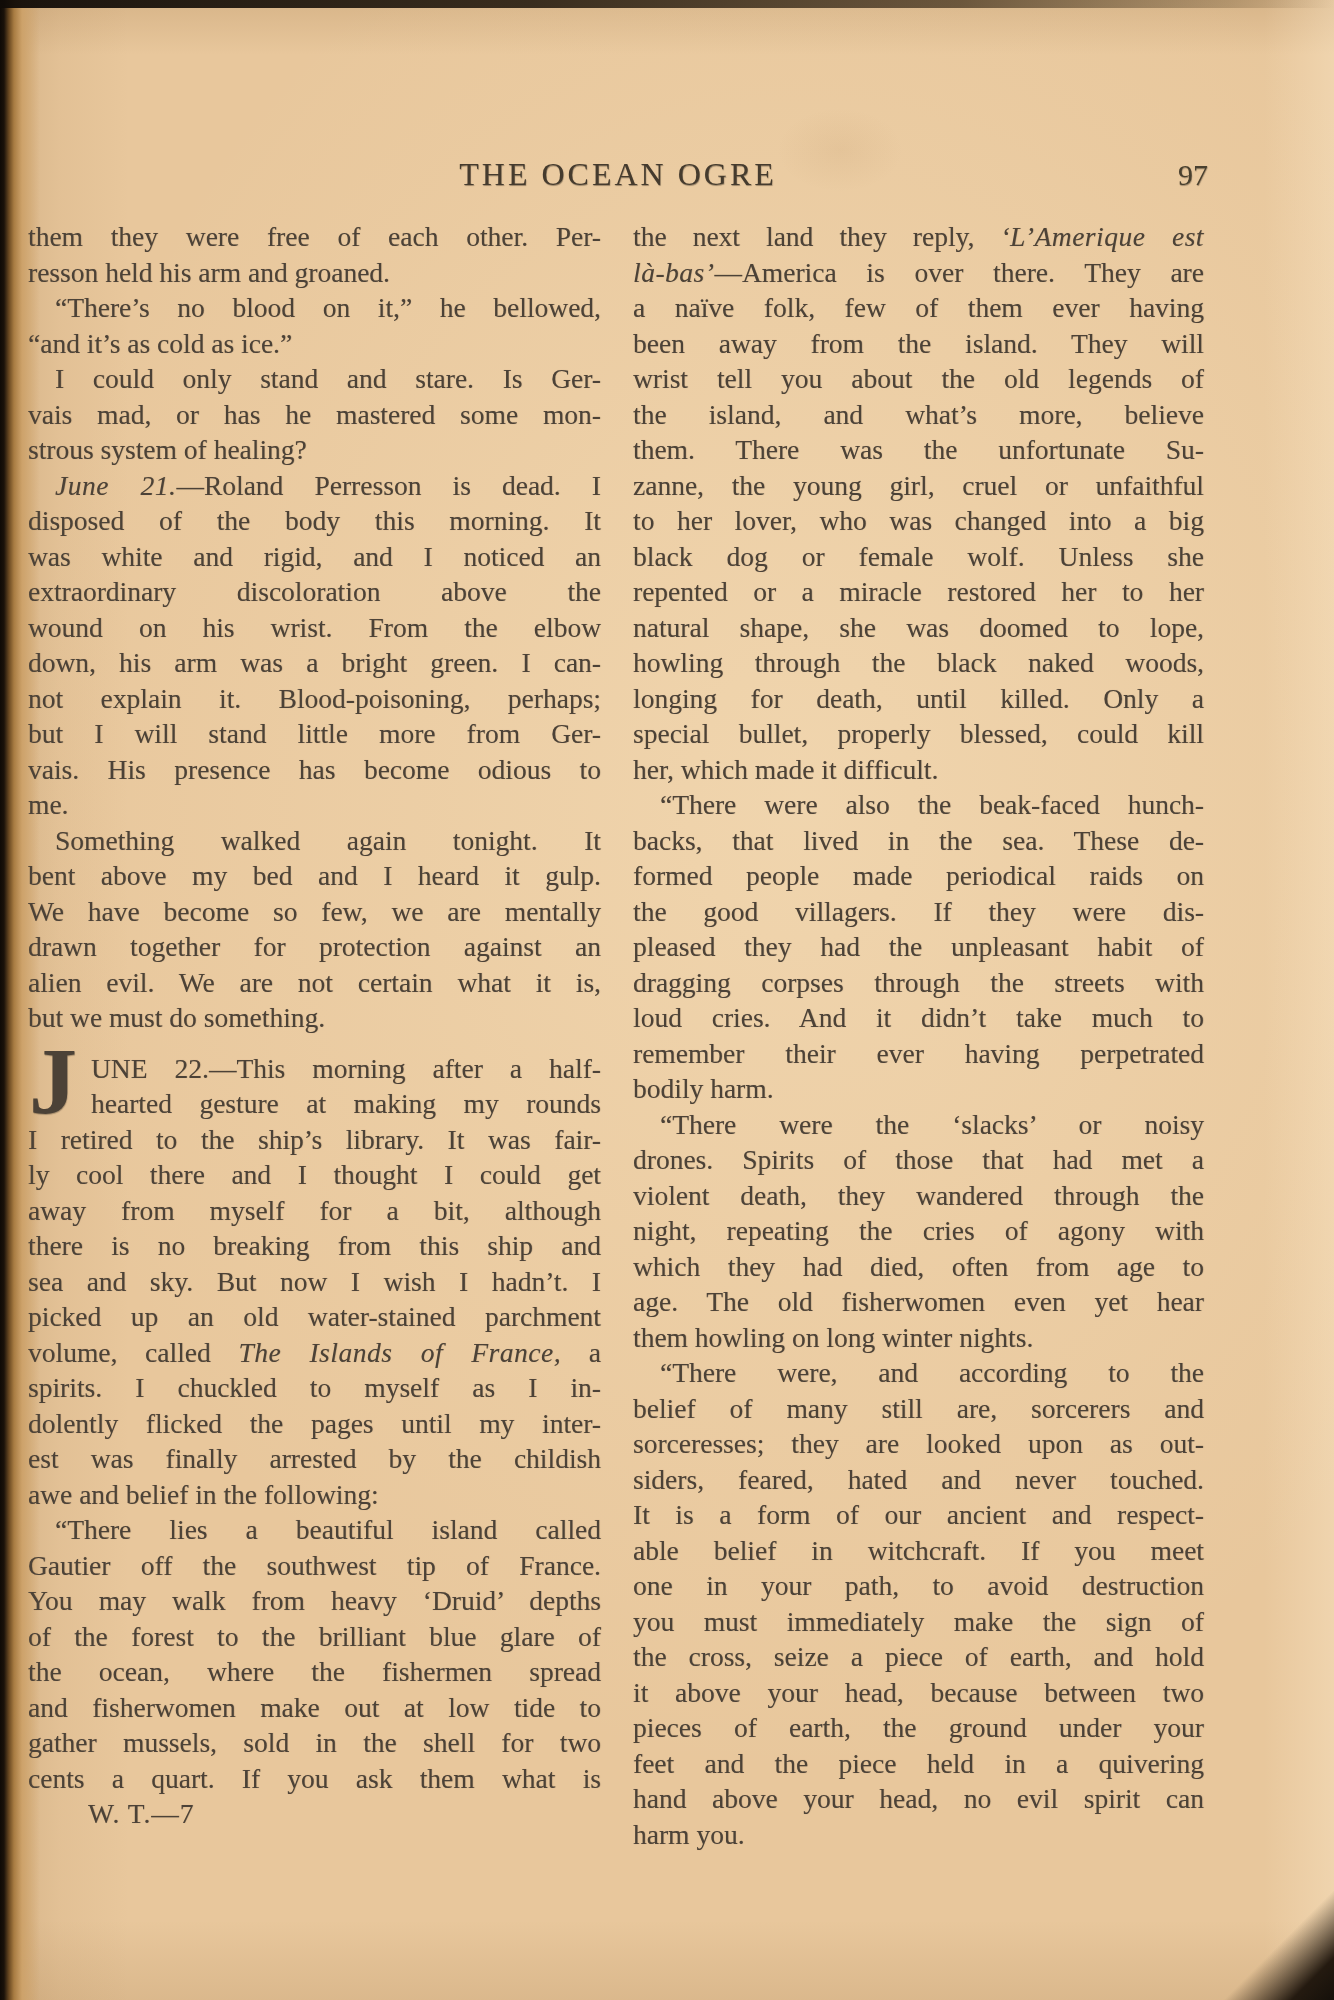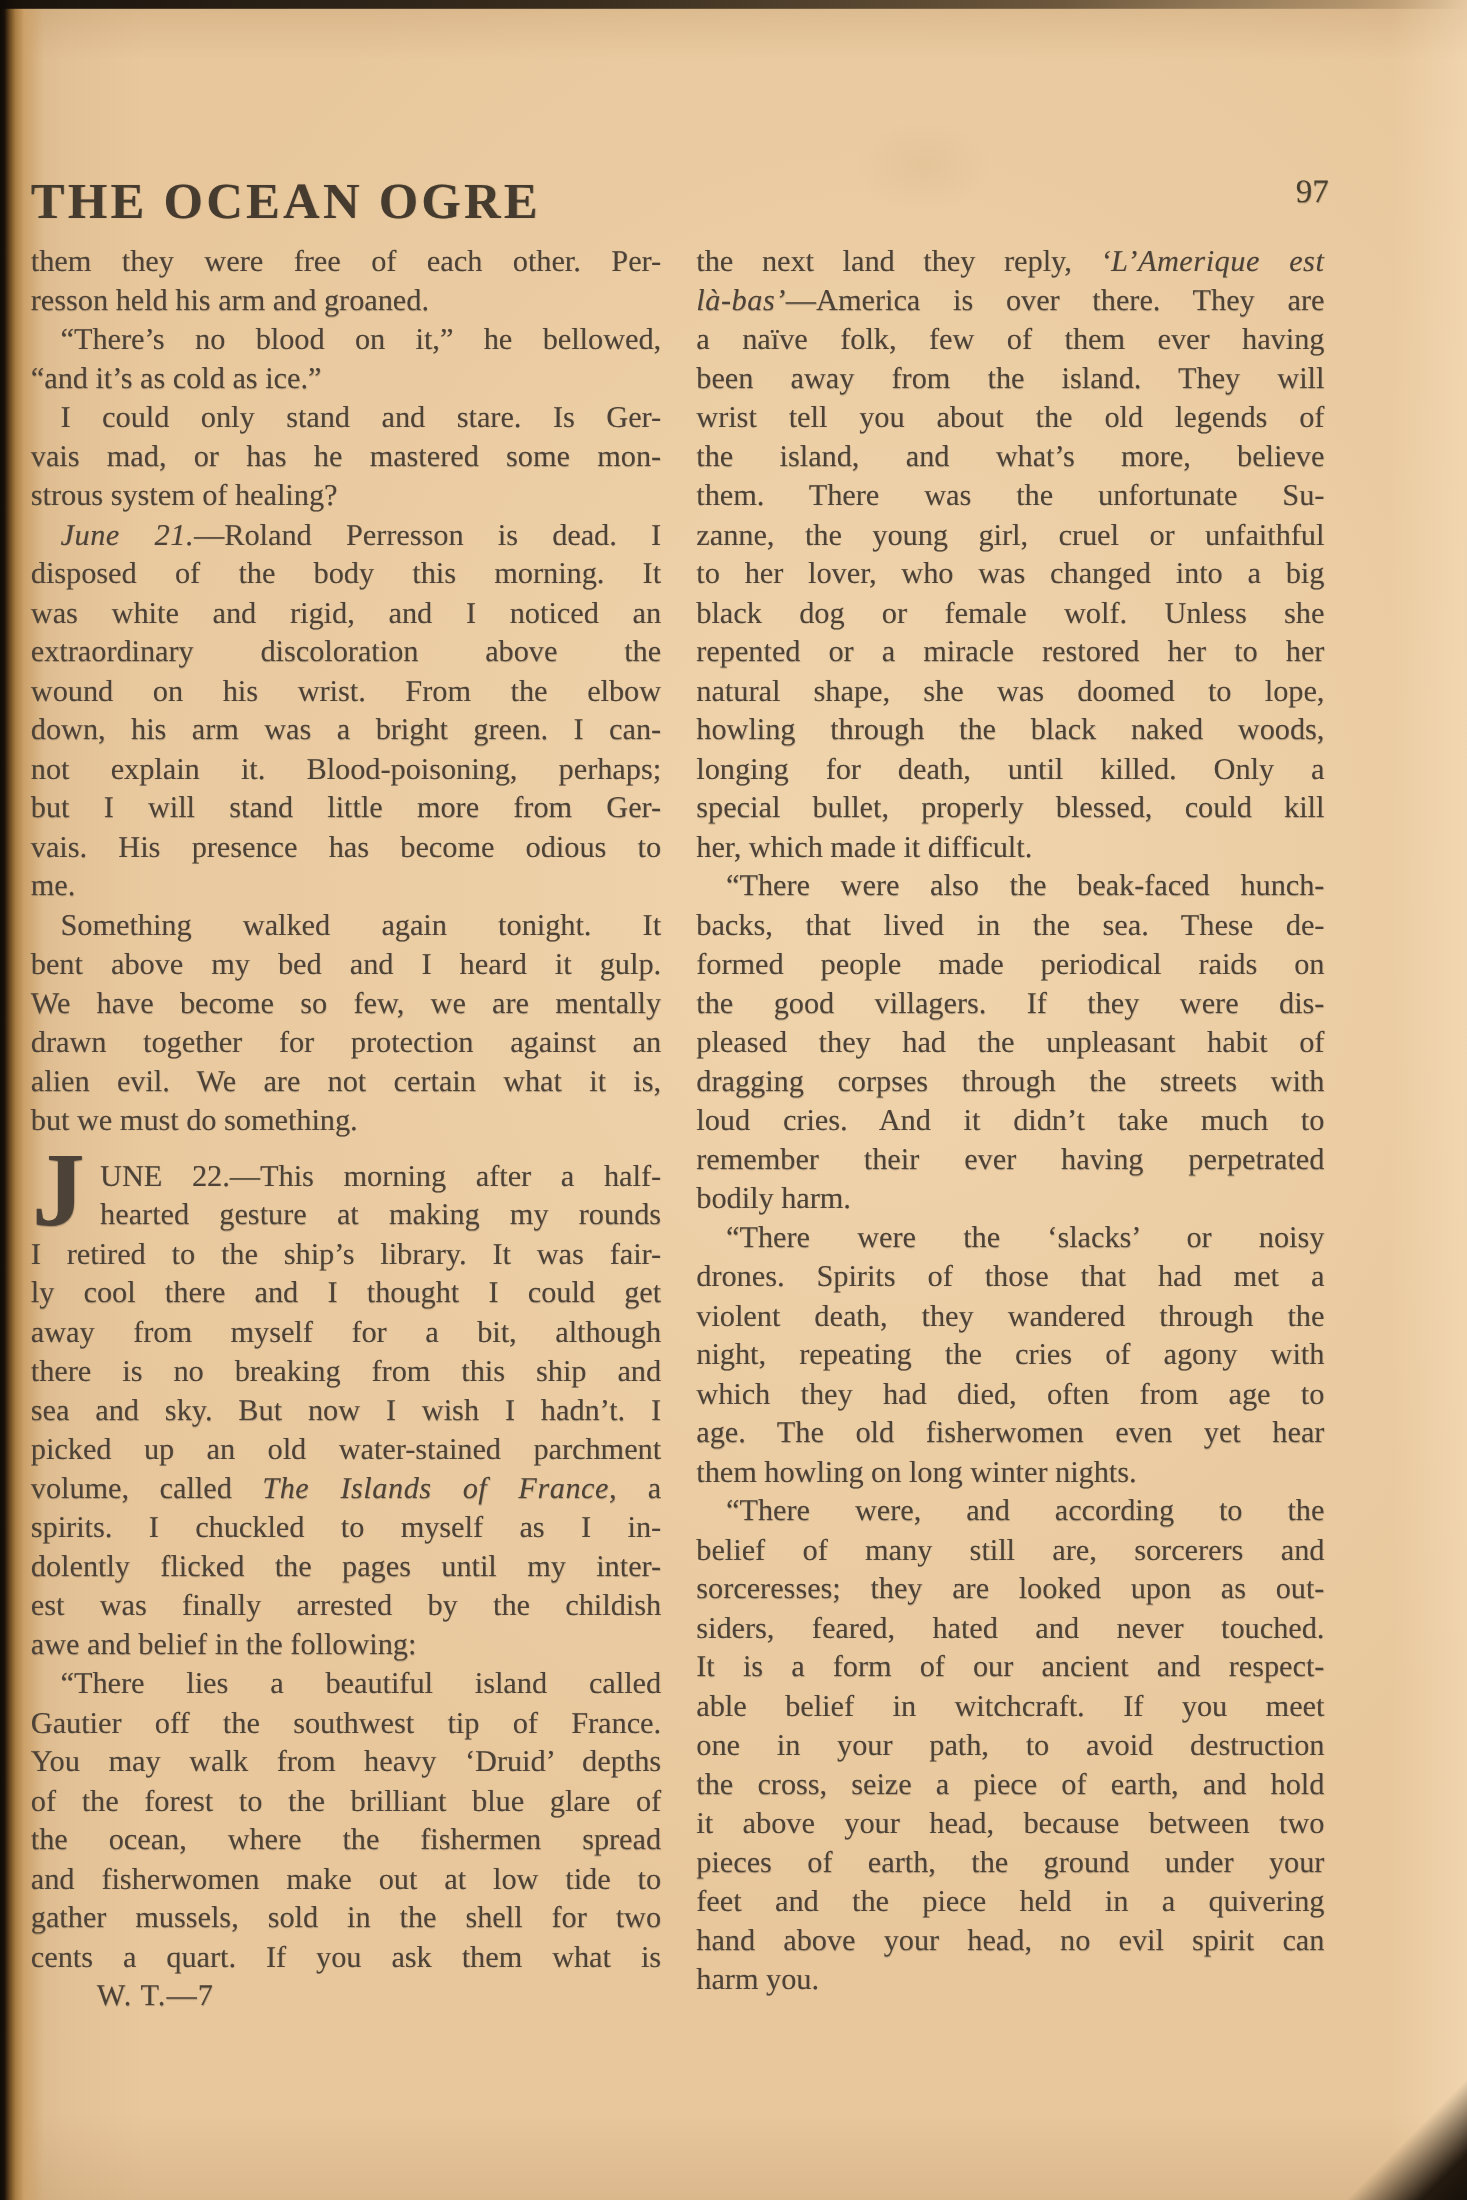--- a/index.html
+++ b/index.html
@@ -27,22 +27,22 @@
     background:linear-gradient(90deg, rgba(16,11,7,0.95) 0%, rgba(40,30,18,0.9) 40%, rgba(60,45,26,0.7) 72%, rgba(90,70,40,0.3) 92%, rgba(90,70,40,0) 100%);
   }
   .corner-shadow{
     position:absolute;right:0;bottom:0;width:170px;height:110px;
     background:linear-gradient(315deg, #15100a 0px, #241a10 30px, rgba(21,16,10,0) 78px);
   }
   .running-head{
     position:absolute;left:28px;top:156px;width:1180px;height:44px;
   }
   .head-title{
-    position:absolute;left:0;right:0;text-align:left;
-    font-size:46px;font-weight:700;letter-spacing:3px;
+    position:absolute;left:0;right:0;text-align:center;
+    font-size:32px;font-weight:400;letter-spacing:3px;
     color:#453b2e;text-shadow:0.5px 0.5px 0.8px rgba(60,48,35,0.45);
   }
   .head-page-number{
     position:absolute;right:0;top:2px;
     font-size:30px;color:#49402f;
     text-shadow:0.5px 0.5px 0.8px rgba(60,48,35,0.4);
   }
   .col{
     position:absolute;top:219px;
     font-size:27.5px;line-height:35.5px;color:#4c4237;
@@ -186,20 +186,21 @@
         <div class="line end">them howling on long winter nights.</div>
       </div>
       <div class="block">
         <div class="line ind">“There were, and according to the</div>
         <div class="line">belief of many still are, sorcerers and</div>
         <div class="line">sorceresses; they are looked upon as out-</div>
         <div class="line">siders, feared, hated and never touched.</div>
         <div class="line">It is a form of our ancient and respect-</div>
         <div class="line">able belief in witchcraft.  If you meet</div>
         <div class="line">one in your path, to avoid destruction</div>
+        <div class="line">you must immediately make the sign of</div>
         <div class="line">the cross, seize a piece of earth, and hold</div>
         <div class="line">it above your head, because between two</div>
         <div class="line">pieces of earth, the ground under your</div>
         <div class="line">feet and the piece held in a quivering</div>
         <div class="line">hand above your head, no evil spirit can</div>
         <div class="line end">harm you.</div>
       </div>
     </div>
 </div>
 

